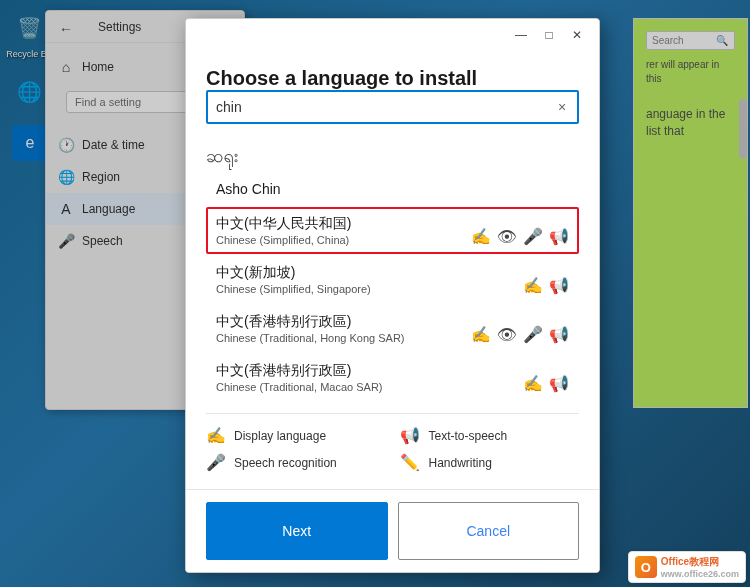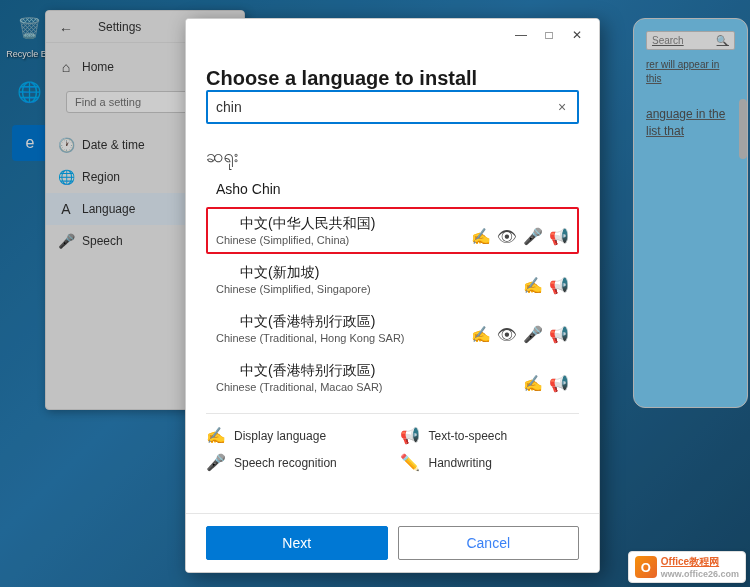--- a/index.html
+++ b/index.html
@@ -304,21 +304,21 @@
     .modal-footer {
       display: flex;
       border-top: 1px solid #e5e5e5;
       padding: 12px 20px;
       gap: 10px;
       background: white;
     }
 
     .footer-btn {
       flex: 1;
-      padding: 8px 16px;
+      padding: 20px 16px;
       font-size: 14px;
       cursor: pointer;
       border-radius: 2px;
       font-family: 'Segoe UI', Arial, sans-serif;
       font-weight: 400;
     }
 
     .btn-primary {
       background: #0078d4;
       color: white;
@@ -331,27 +331,26 @@
       border: 1px solid #888;
     }
 
     
     .right-panel {
       position: absolute;
       right: 0;
       top: 18px;
       width: 130px;
       height: 400px;
-      background: #7dd3fc;
+      background: #bef264;
       border: 1px solid #ddd;
-      border-radius: 12px;
+      border-radius: 0;
       padding: 12px;
       font-size: 11px;
       color: #555;
-      text-decoration: underline;
     }
 
     
     .watermark {
       position: absolute;
       bottom: 4px;
       right: 4px;
       background: white;
       border: 1px solid #e0e0e0;
       border-radius: 4px;
@@ -378,21 +377,20 @@
       font-weight: bold;
     }
 
     .myanmar-text {
       font-family: 'Myanmar Text', serif;
       font-size: 18px;
     }
 
     .chinese-text {
       font-family: 'Microsoft YaHei', '微软雅黑', sans-serif;
-      margin-left: 24px;
     }
   </style>
 </head>
 <body>
 
 <div class="desktop"></div>
 
 <div class="desktop-icons">
   <div class="desktop-icon">
     <div class="icon-img">🗑️</div>
@@ -561,16 +559,16 @@
 
   <div class="modal-footer">
     <button class="footer-btn btn-primary">Next</button>
     <button class="footer-btn btn-secondary">Cancel</button>
   </div>
 </div>
 
 <div class="watermark">
   <div class="watermark-icon">O</div>
   <div>
-    <div style="font-size:10px; font-weight:700; color:#e8652a;text-decoration:underline;">Office教程网</div>
+    <div style="font-size:10px; font-weight:700; color:#e8652a;">Office教程网</div>
     <div style="font-size:9px; color:#aaa;">www.office26.com</div>
   </div>
 </div>
 
 </body></html>

